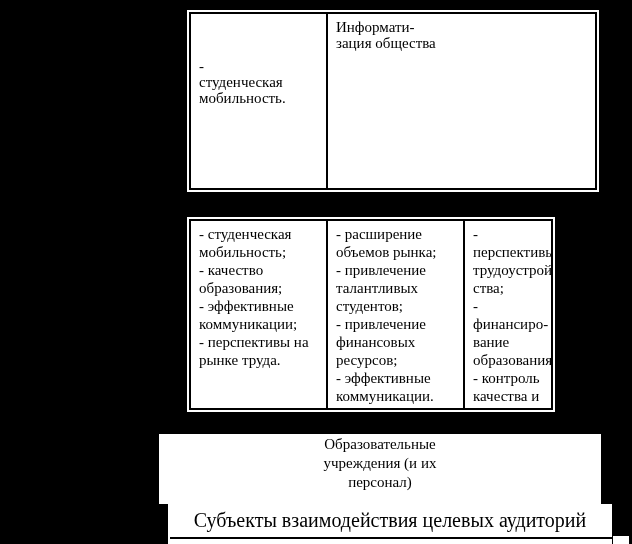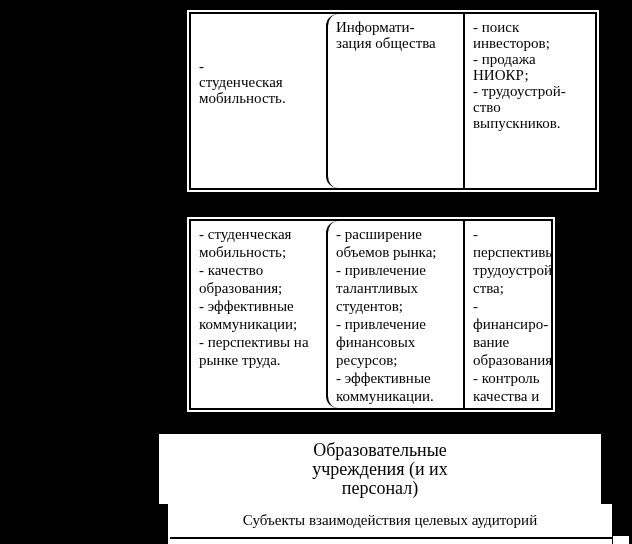--- a/index.html
+++ b/index.html
@@ -18,58 +18,51 @@
     box-sizing:border-box;overflow:hidden;
     padding:5px 5px 0 8px;
     font-size:15px;white-space:pre-wrap;
   }
   .cell + .cell{border-left:2px solid #000;}
   #tbl-top{left:189px;top:12px;width:408px;height:178px;}
   #tbl-top .cell{line-height:16px;}
   #tbl-mid{left:189px;top:219px;width:364px;height:191px;}
   #tbl-mid .cell{line-height:18px;padding-top:4px;}
   .c1{flex:0 0 135px;}
-  .c2{flex:0 0 137px;border-radius:12px;}
+  .c2{flex:0 0 137px;}
   .c3{flex:1 1 auto;}
   .para2{margin-top:7px;}
   #labels-box{
     left:159px;top:434px;width:442px;height:70px;
     display:flex;
   }
   .label-col{
-    flex:1 1 0;box-sizing:border-box;padding-top:7px;
-    font-size:18px;line-height:19px;text-align:center;white-space:pre-wrap;
+    flex:1 1 0;box-sizing:border-box;padding-top:1px;
+    font-size:15px;line-height:19px;text-align:center;white-space:pre-wrap;
   }
   #bar-white{left:168px;top:504px;width:444px;height:40px;}
   #bar-inner{
     height:33px;display:flex;align-items:center;justify-content:center;
-    font-size:15px;
+    font-size:20px;
   }
   #bar-line{position:absolute;left:170px;top:537px;width:443px;height:2px;background:#000;}
   #bar-nub{left:613px;top:536px;width:16px;height:8px;}
 </style>
 </head>
 <body>
 
 <div id="canvas">
 
   <div class="tbl" id="tbl-top">
     <div class="cell c1">
       <div class="para2">-         студенческая
 мобильность.</div>
     </div>
     <div class="cell c2">Информати-
 зация общества</div>
-    <div class="cell c3">- поиск
-инвесторов;
-- продажа
-НИОКР;
-- трудоустрой-
-ство
-выпускников.</div>
   </div>
 
   <div class="tbl" id="tbl-mid">
     <div class="cell c1">- студенческая
 мобильность;
 - качество
 образования;
 - эффективные
 коммуникации;
 - перспективы на

